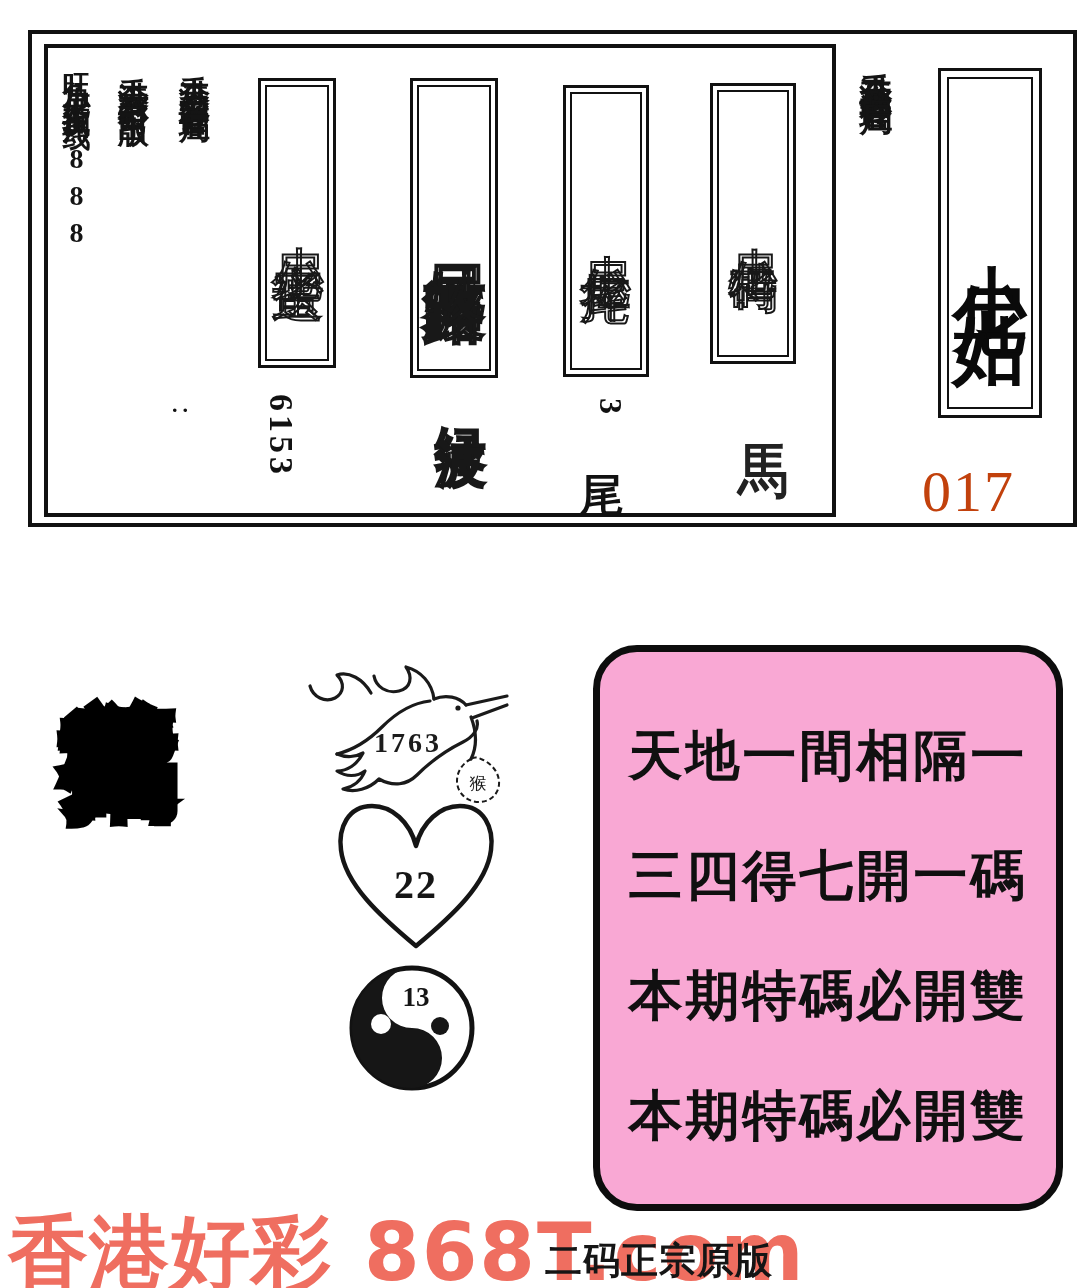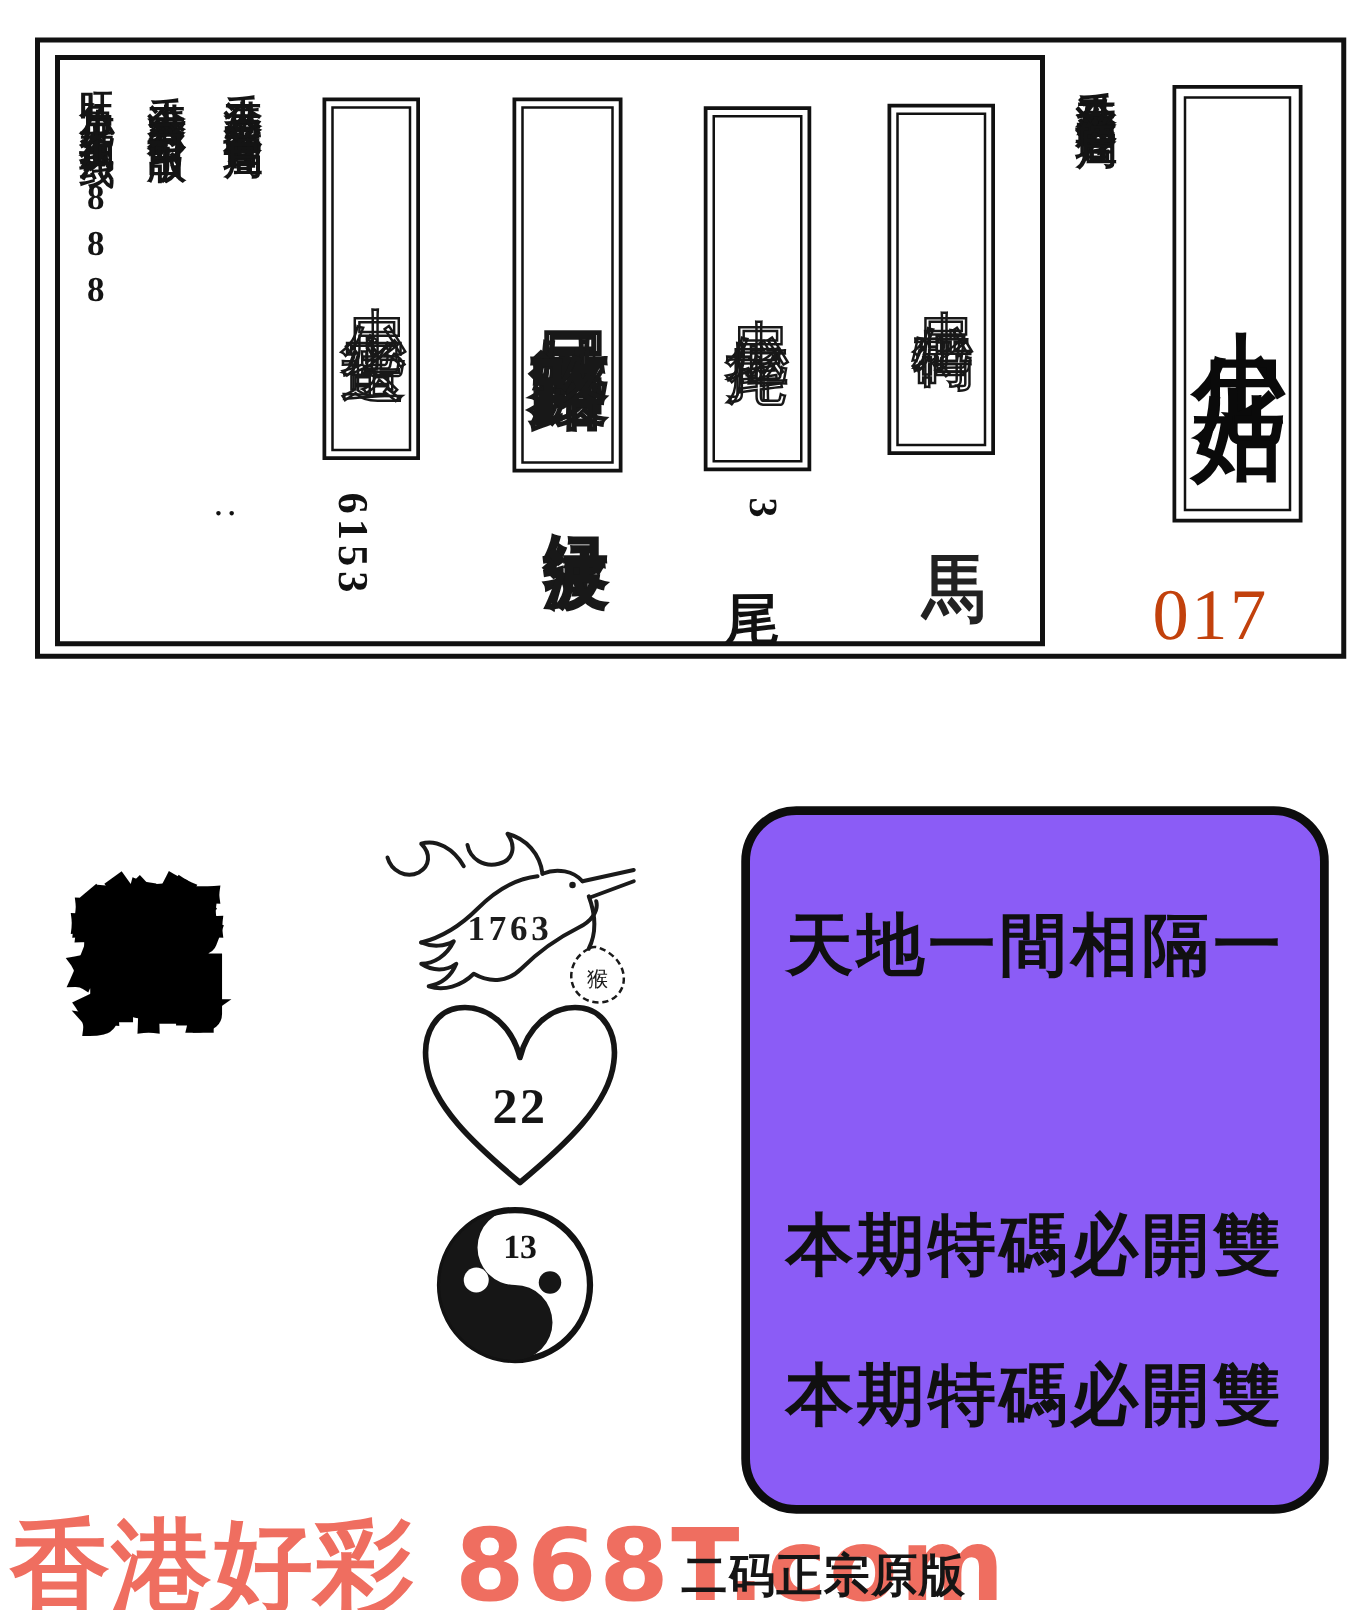--- a/index.html
+++ b/index.html
@@ -47,21 +47,21 @@
                font-weight:800;letter-spacing:26px;line-height:1;color:#0a0a0a;}
   .issue{left:922px;top:458px;font-size:58px;letter-spacing:2px;color:#c2410c;}
   
   .headline{left:62px;top:604px;writing-mode:vertical-rl;text-orientation:upright;
             font-size:118px;line-height:1;letter-spacing:3px;font-weight:900;color:#000;
             -webkit-text-stroke:5px #000;z-index:5;
             font-family:"DejaVu Sans","Liberation Sans",sans-serif;}
   .figures{left:300px;top:655px;z-index:2;}
   
   .poem-box{left:593px;top:645px;width:470px;height:566px;border:7px solid #0d0d0d;
-            border-radius:44px;box-sizing:border-box;background:#8b5cf6;}
+            border-radius:44px;box-sizing:border-box;background:#f9a8d4;}
   .poem-line{position:absolute;left:0;width:100%;text-align:center;font-size:54px;
              font-weight:600;letter-spacing:3px;color:#101010;white-space:nowrap;}
   .pl0{top:68px;} .pl1{top:188px;} .pl2{top:308px;} .pl3{top:428px;}
   
   .footer-red{left:8px;top:1200px;font-size:80px;font-weight:900;white-space:nowrap;
               z-index:4;font-family:"DejaVu Sans","Liberation Sans",sans-serif;letter-spacing:1px;}
   .footer-site{margin-left:32px;letter-spacing:2px;}
   .tagline{left:545px;top:1236px;font-size:37px;font-weight:600;letter-spacing:1px;
            color:#151515;z-index:6;white-space:nowrap;}
 </style>
@@ -138,20 +138,21 @@
     <circle cx="412" cy="1028" r="60" fill="#ffffff" stroke="#121212" stroke-width="5"></circle>
     <path d="M 412,968 A 60,60 0 0 0 412,1088 A 30,30 0 0 0 412,1028 A 30,30 0 0 1 412,968 Z" fill="#161616"></path>
     <circle cx="381" cy="1024" r="10" fill="#ffffff"></circle>
     <circle cx="440" cy="1026" r="9" fill="#161616"></circle>
     <text x="416" y="1006" text-anchor="middle" font-size="27" font-weight="bold" fill="#151515" font-family="Liberation Serif, DejaVu Serif, serif">13</text>
   </g>
 </svg>
 
 <div class="abs poem-box">
   <div class="poem-line pl0">天地一間相隔一</div>
+  <div class="poem-line pl1">三四得七開一碼</div>
   <div class="poem-line pl2">本期特碼必開雙</div>
   <div class="poem-line pl3">本期特碼必開雙</div>
 </div>
 
 <div class="abs footer-red" style="color: rgb(239, 110, 96);">
   <span>香港好彩</span><span class="footer-site">868T.com</span>
 </div>
 <div class="abs tagline">二码正宗原版</div>
 
 </body></html>

